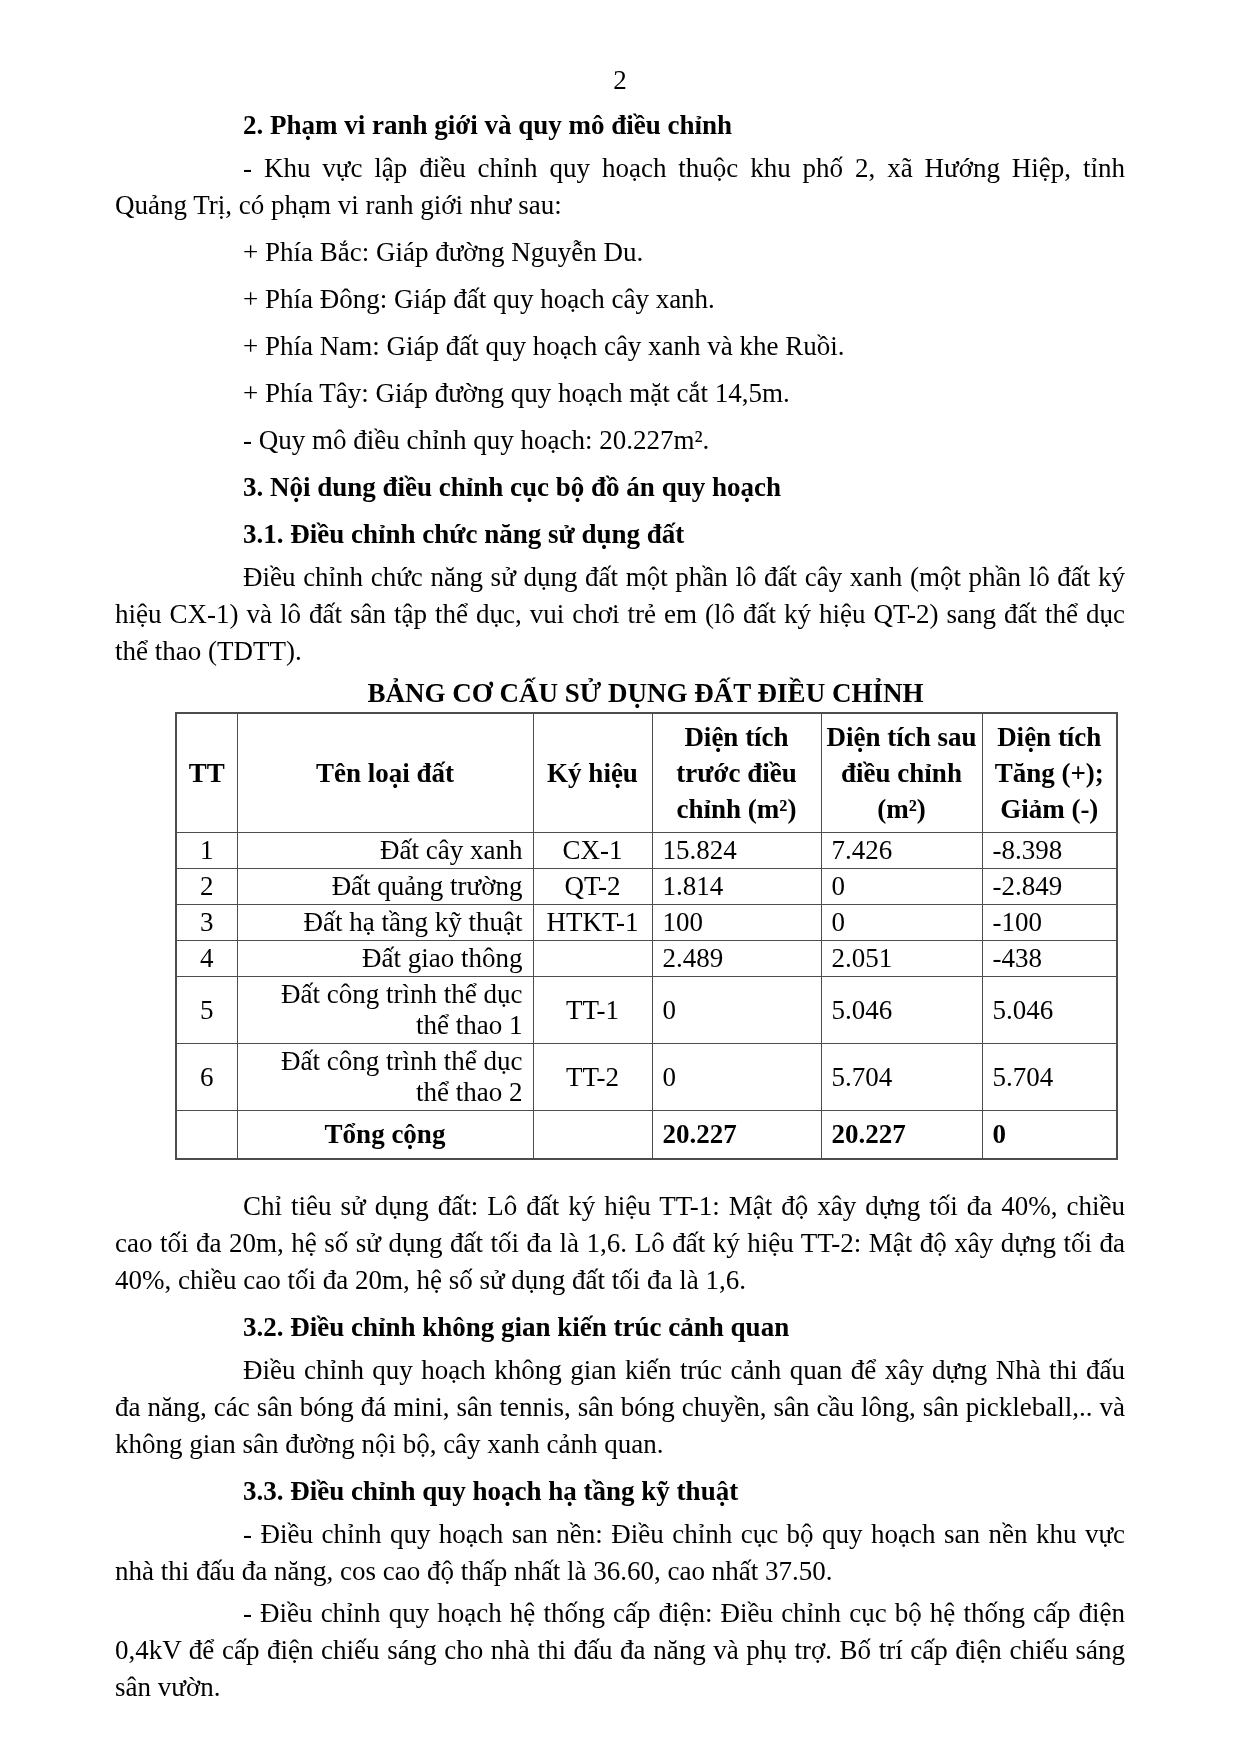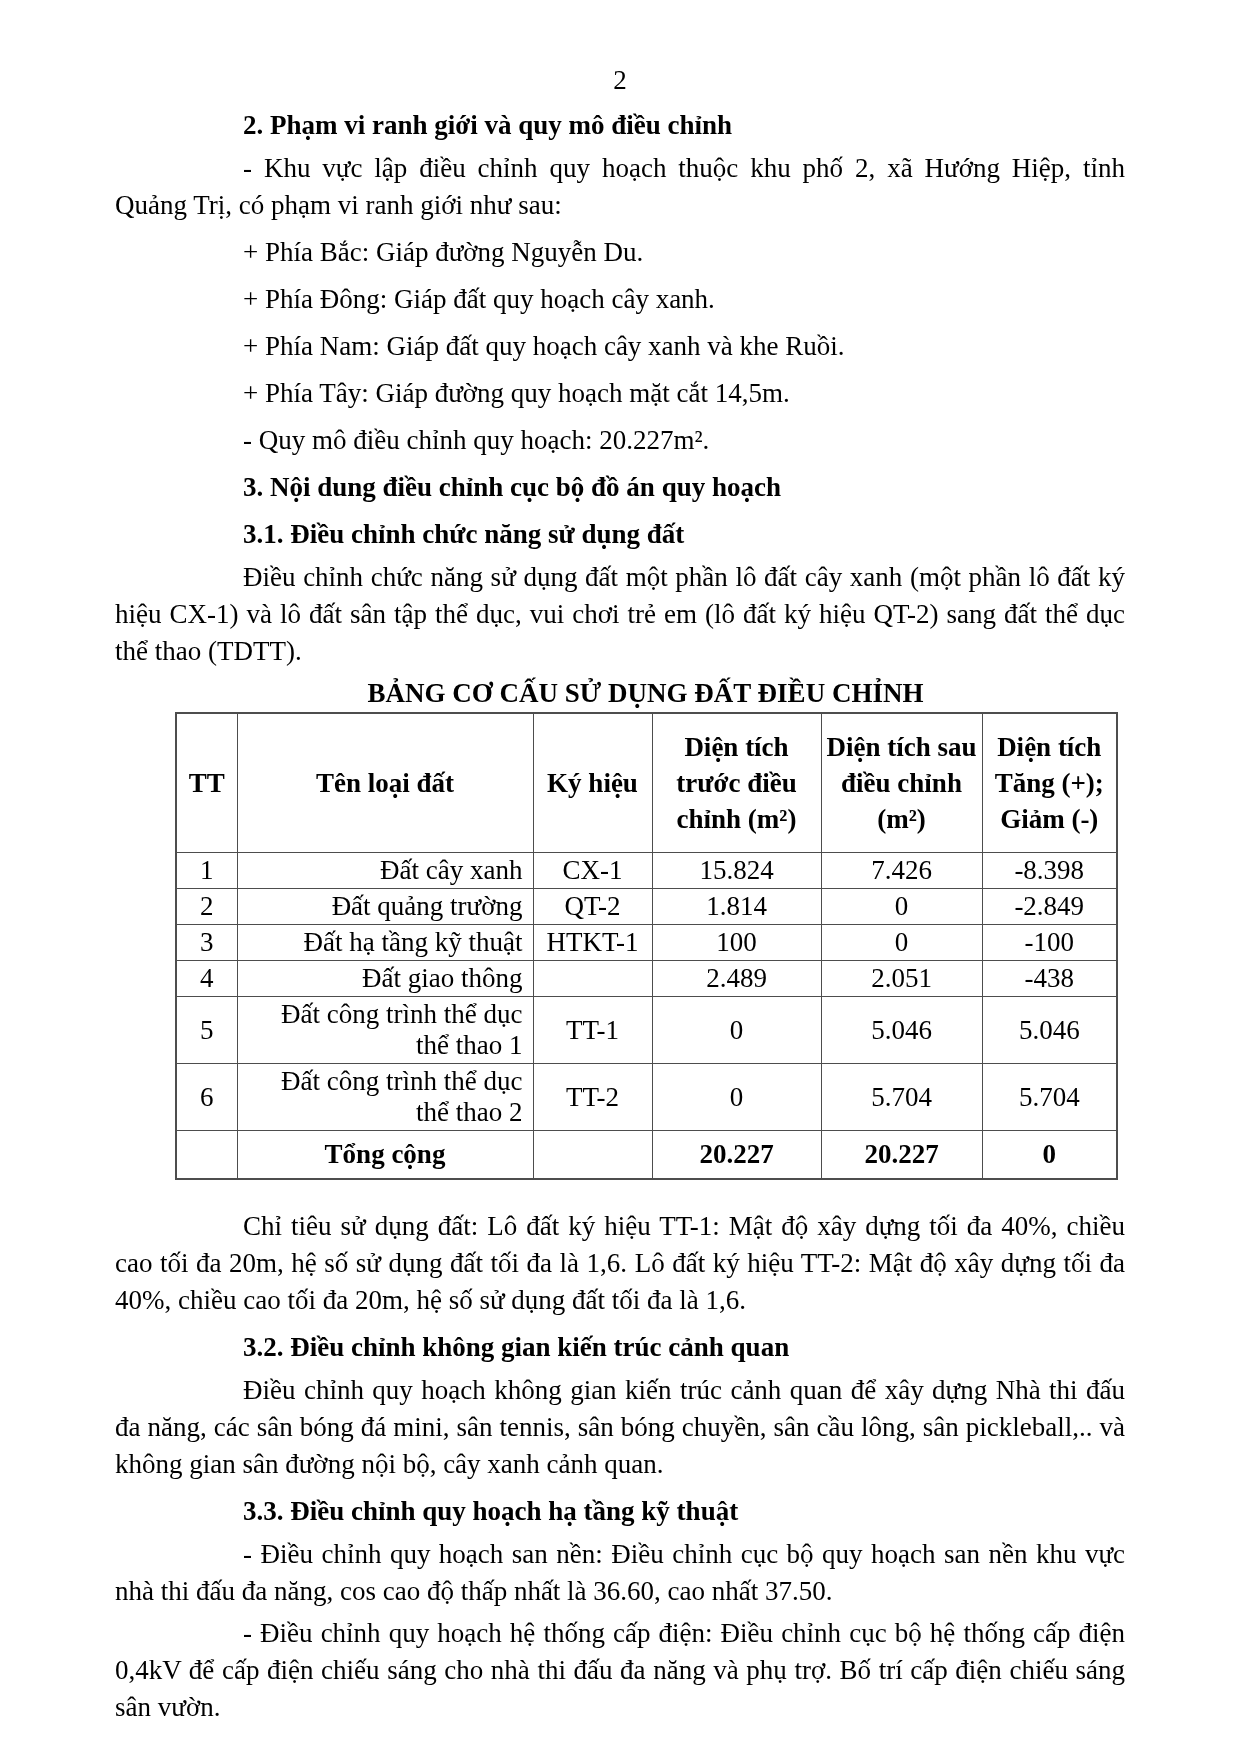--- a/index.html
+++ b/index.html
@@ -69,31 +69,31 @@
     border: 1.5px solid #4d4d4d;
     box-sizing: border-box;
     overflow: hidden;
   }
   table.land-table th {
     font-weight: bold;
     text-align: center;
     vertical-align: middle;
     height: 112px;
     line-height: 36px;
-    padding: 15px 4px;
+    padding: 5px 4px;
     margin-left: 40px;
   }
   table.land-table td {
     vertical-align: middle;
     line-height: 31px;
     padding: 2px 10px;
   }
   td.c { text-align: center; }
   td.l { text-align: right; }
-  td.r { text-align: center; }
+  td.r { text-align: left; }
   tr.total td { font-weight: bold; height: 48px; }
 </style>
 </head>
 <body>
 
 <div class="page">
 
   <div class="page-number">2</div>
 
   <p class="h-bold">2. Phạm vi ranh giới và quy mô điều chỉnh</p>

